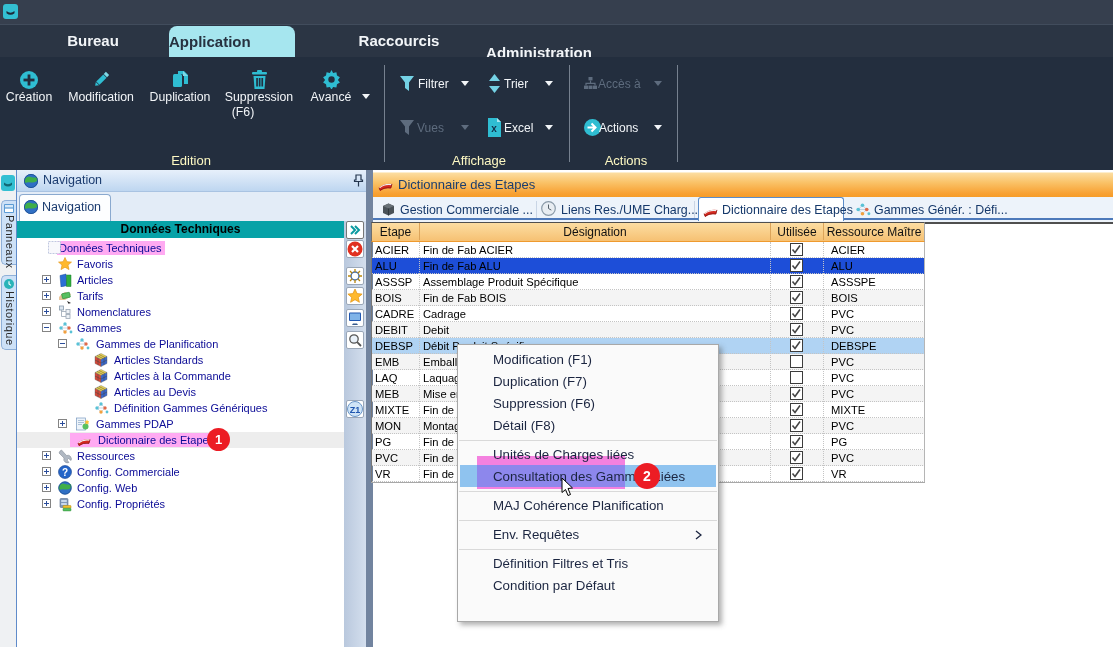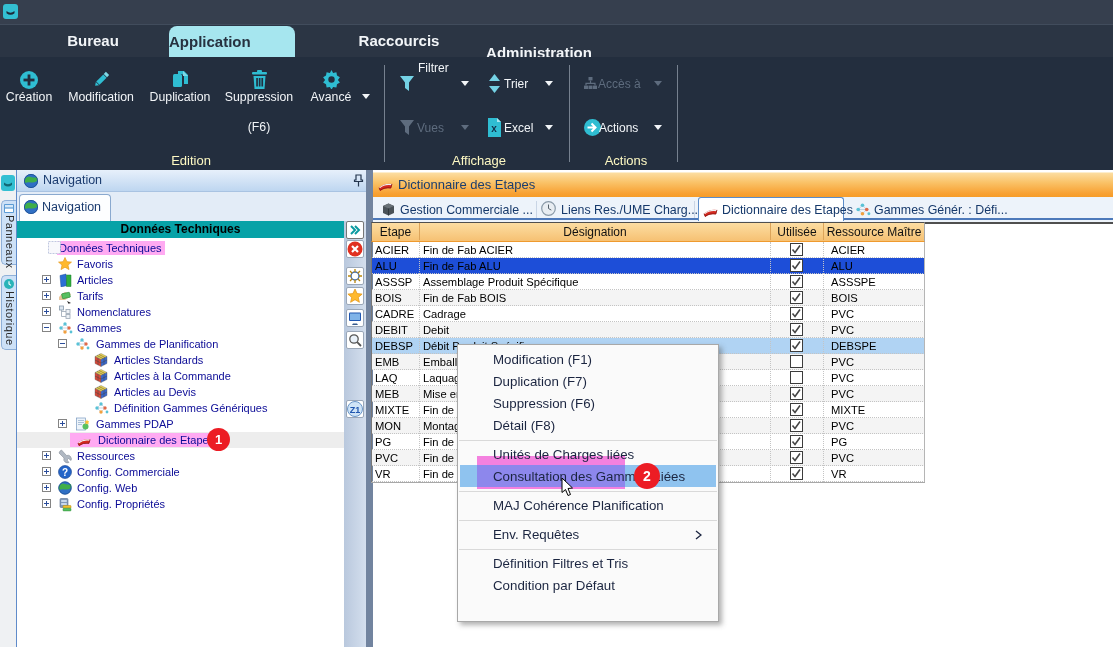--- a/index.html
+++ b/index.html
@@ -100,42 +100,42 @@
           <path d="M7.2 15.2 h4.6 l-2.3 3.3z" fill="#2fbdd2"></path>
         </g>
       </svg>
     <span class="rtext" style="left:101px;top:33px;">Modification</span>
     <svg class="abs" style="left:170px;top:12px;" width="21" height="21" viewBox="0 0 21 21">
         <rect x="3" y="5" width="9" height="13" rx="1.5" fill="#2fbdd2"></rect>
         <path d="M8 2 h6 l4 4 v9 h-4 v-8 l-2-2 h-4 z" fill="#2fbdd2"></path>
         <path d="M13 2 l5 5 h-5 z" fill="#7fd8e6"></path>
       </svg>
     <span class="rtext" style="left:259px;top:33px;">Suppression</span>
-    <span class="rtext" style="left:259px;top:48px;margin-top:15px;">(F6)</span>
+    <span class="rtext" style="left:243px;top:48px;">(F6)</span>
     <svg class="abs" style="left:250px;top:12px;" width="19" height="21" viewBox="0 0 19 21">
         <rect x="2" y="3" width="15" height="2.6" rx="1" fill="#2fbdd2"></rect>
         <rect x="7" y="1" width="5" height="2.5" rx="1" fill="#2fbdd2"></rect>
         <path d="M3.5 7 h12 l-1 13 h-10 z" fill="#2fbdd2"></path>
         <rect x="6.2" y="9" width="1.7" height="8.5" fill="#232e3e"></rect>
         <rect x="8.8" y="9" width="1.7" height="8.5" fill="#232e3e"></rect>
         <rect x="11.4" y="9" width="1.7" height="8.5" fill="#232e3e"></rect>
       </svg>
     <span class="rtext" style="left:180px;top:33px;">Duplication</span>
     <svg class="abs" style="left:322px;top:13px;" width="19" height="19" viewBox="0 0 19 19">
         <path fill="#2fbdd2" d="M9.5 0l1.6 2.9 3.3-.6.6 3.3 2.9 1.6-2 2.7 2 2.7-2.9 1.6-.6 3.3-3.3-.6-1.6 2.9-1.6-2.9-3.3.6-.6-3.3L1.1 12.6l2-2.7-2-2.7L4 5.6l.6-3.3 3.3.6z"></path>
         <circle cx="9.5" cy="9.5" r="3.2" fill="#232e3e"></circle>
       </svg>
     <span class="rtext" style="left:331px;top:33px;">Avancé</span>
     <div class="darr" style="left:361.5px;top:37px;"></div>
     <span class="rlabel" style="left:191px;top:96px;">Edition</span>
 
     <svg class="abs" style="left:400px;top:19px;" width="14" height="15" viewBox="0 0 14 15">
         <path d="M0 0 h14 l-5 6.5 v8.5 l-4-3 v-5.5 z" fill="#74d2e5"></path>
       </svg>
-    <span class="rtext rleft" style="left:418px;top:4px;">Filtrer</span>
+    <span class="rtext rleft" style="left:418px;top:20px;">Filtrer</span>
     <div class="darr" style="left:460.5px;top:24px;"></div>
     <svg class="abs" style="left:488px;top:17px;" width="13" height="19" viewBox="0 0 13 19">
         <path d="M6.5 0 L12 7 H1 Z" fill="#74d2e5"></path>
         <path d="M6.5 19 L12 12 H1 Z" fill="#74d2e5"></path>
       </svg>
     <span class="rtext rleft" style="left:504px;top:20px;">Trier</span>
     <div class="darr" style="left:544.5px;top:24px;"></div>
     <svg class="abs" style="left:400px;top:63px;" width="14" height="15" viewBox="0 0 14 15">
         <path d="M0 0 h14 l-5 6.5 v8.5 l-4-3 v-5.5 z" fill="#5e6c7e"></path>
       </svg>

